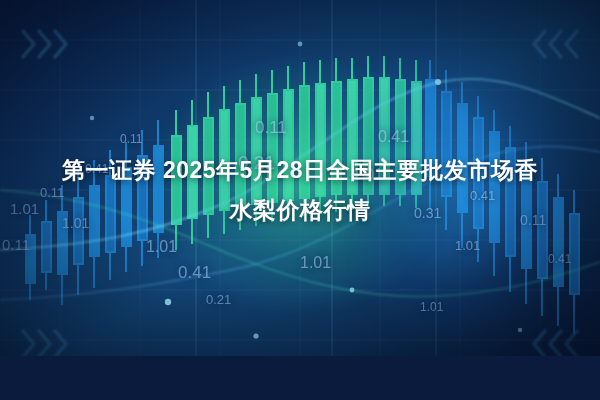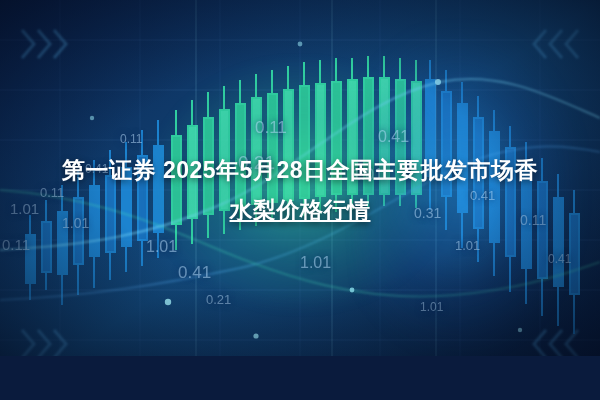--- a/index.html
+++ b/index.html
@@ -71,21 +71,20 @@
     color: #ffffff;
     font-size: 23px;
     font-weight: bold;
     line-height: 40px;
     font-family: "Liberation Sans", sans-serif;
     text-shadow: 0 2px 6px rgba(0,0,0,0.55);
     letter-spacing: 0.5px;
   }
   .headline .line2 {
     display: block;
-    text-decoration: underline;
   }
 </style>
 </head>
 <body>
 
 <div id="stage">
 
   <svg class="layer" viewBox="0 0 600 400" preserveAspectRatio="none">
     <defs>
       <linearGradient id="bgGrad" x1="0" y1="0" x2="1" y2="1">

